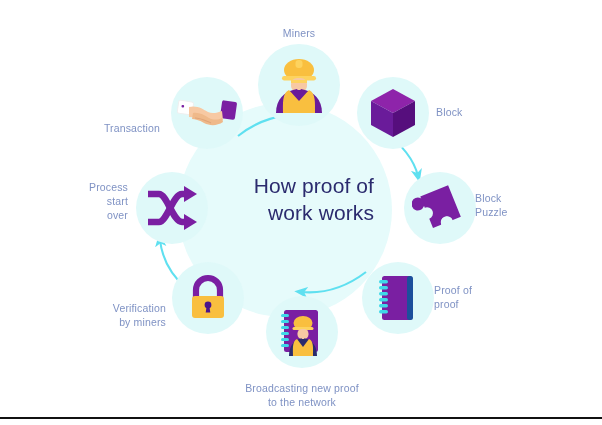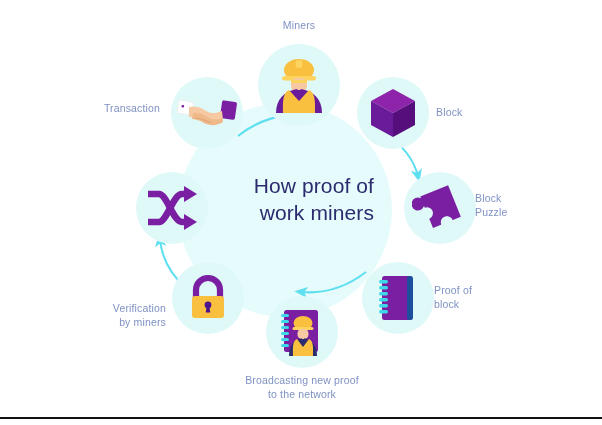--- a/index.html
+++ b/index.html
@@ -68,37 +68,37 @@
   .label {
     position: absolute;
     color: #7f92c4;
     font-size: 10.5px;
     line-height: 14px;
     letter-spacing: .15px;
     white-space: pre-line;
   }
   .label.r { text-align: right; }
   .label.l { text-align: left; }
-  .label.c { text-align: center; }
+  .label.c { text-align: center; margin-top: 8px; }
   .arrows {
     position: absolute;
     left: 0; top: 0;
     width: 602px; height: 419px;
     pointer-events: none;
   }
 </style>
 </head>
 <body>
 
 <div id="canvas">
 
   <div id="diagram">
 
     <div class="center-disc"></div>
-    <div class="center-text"><span>How proof of</span><br><span>work miners</span></div>
+    <div class="center-text"><span>How proof of</span><br><span>work works</span></div>
 
     <svg class="arrows" viewBox="0 0 602 419">
       <defs>
         <marker id="ah" markerWidth="7" markerHeight="7" refX="3.2" refY="3.2" orient="auto">
           <path d="M0,0.5 L6.4,3.2 L0,5.9 L1.7,3.2 Z" fill="#5fe0f0"></path>
         </marker>
       </defs>
 
       <path d="M238 136 C258 120 282 113 303 116" fill="none" stroke="#5fe0f0" stroke-width="2.1" marker-end="url(#ah)"></path>
 
@@ -157,21 +157,21 @@
           <rect x="4" y="7" width="9" height="3.4" rx="1.7"></rect>
           <rect x="4" y="13" width="9" height="3.4" rx="1.7"></rect>
           <rect x="4" y="19" width="9" height="3.4" rx="1.7"></rect>
           <rect x="4" y="25" width="9" height="3.4" rx="1.7"></rect>
           <rect x="4" y="31" width="9" height="3.4" rx="1.7"></rect>
           <rect x="4" y="37" width="9" height="3.4" rx="1.7"></rect>
         </g>
       </svg>
     </div>
     <div class="label l" style="left:434px; top:283px; width:90px;">Proof of
-block</div>
+proof</div>
 
     <div class="node" style="left:266px; top:296px; width:72px; height:72px;">
       <svg width="56" height="54" viewBox="0 0 56 54">
 
         <rect x="10" y="5" width="34" height="42" rx="2.5" fill="#7a1fa2"></rect>
         <g fill="#3fd8e8">
           <rect x="7" y="9" width="8" height="3" rx="1.5"></rect>
           <rect x="7" y="15" width="8" height="3" rx="1.5"></rect>
           <rect x="7" y="21" width="8" height="3" rx="1.5"></rect>
           <rect x="7" y="27" width="8" height="3" rx="1.5"></rect>
@@ -202,32 +202,35 @@
 by miners</div>
 
     <div class="node" style="left:136px; top:172px; width:72px; height:72px;">
       <svg width="54" height="46" viewBox="0 0 54 46">
         <path d="M3 9 H14 C22 9 28 37 37 37 H44" fill="none" stroke="#7a1fa2" stroke-width="6.6" stroke-linecap="butt"></path>
         <path d="M3 37 H14 C22 37 28 9 37 9 H44" fill="none" stroke="#7a1fa2" stroke-width="6.6" stroke-linecap="butt"></path>
         <path d="M39 1 L52 9 L39 17 Z" fill="#7a1fa2"></path>
         <path d="M39 29 L52 37 L39 45 Z" fill="#7a1fa2"></path>
       </svg>
     </div>
+    <div class="label r" style="left:70px; top:180px; width:58px;">Process
+start
+over</div>
 
     <div class="node" style="left:171px; top:77px; width:72px; height:72px;">
       <svg width="60" height="40" viewBox="0 0 60 40">
 
         <rect x="1" y="8" width="15" height="13" rx="2" transform="rotate(8 8 14)" fill="#ffffff" stroke="#efefef" stroke-width="1"></rect>
         <rect x="4.5" y="12" width="2.6" height="2.6" rx="1" fill="#7a1fa2"></rect>
 
         <rect x="44" y="8" width="15" height="18" rx="2" transform="rotate(8 51 17)" fill="#7a1fa2"></rect>
 
         <path d="M12 14 C20 12 26 16 31 19 C35 21 40 20 45 18 L46 27 C40 31 33 31 27 28 C22 25 16 24 12 24 Z" fill="#f7c9a3"></path>
         <path d="M16 20 C22 19 27 22 32 25 C36 27 41 27 45 25 L46 29 C40 33 33 33 27 30 C22 27 18 26 15 26 Z" fill="#efb98a"></path>
         <path d="M18 25 C24 25 29 28 34 30" fill="none" stroke="#e0a478" stroke-width="1.2"></path>
       </svg>
     </div>
-    <div class="label r" style="left:78px; top:101px; width:82px;">Transaction</div>
+    <div class="label r" style="left:78px; top:121px; width:82px;">Transaction</div>
 
   </div>
 
   <div id="bottom-rule"></div>
 </div>
 
 </body></html>

